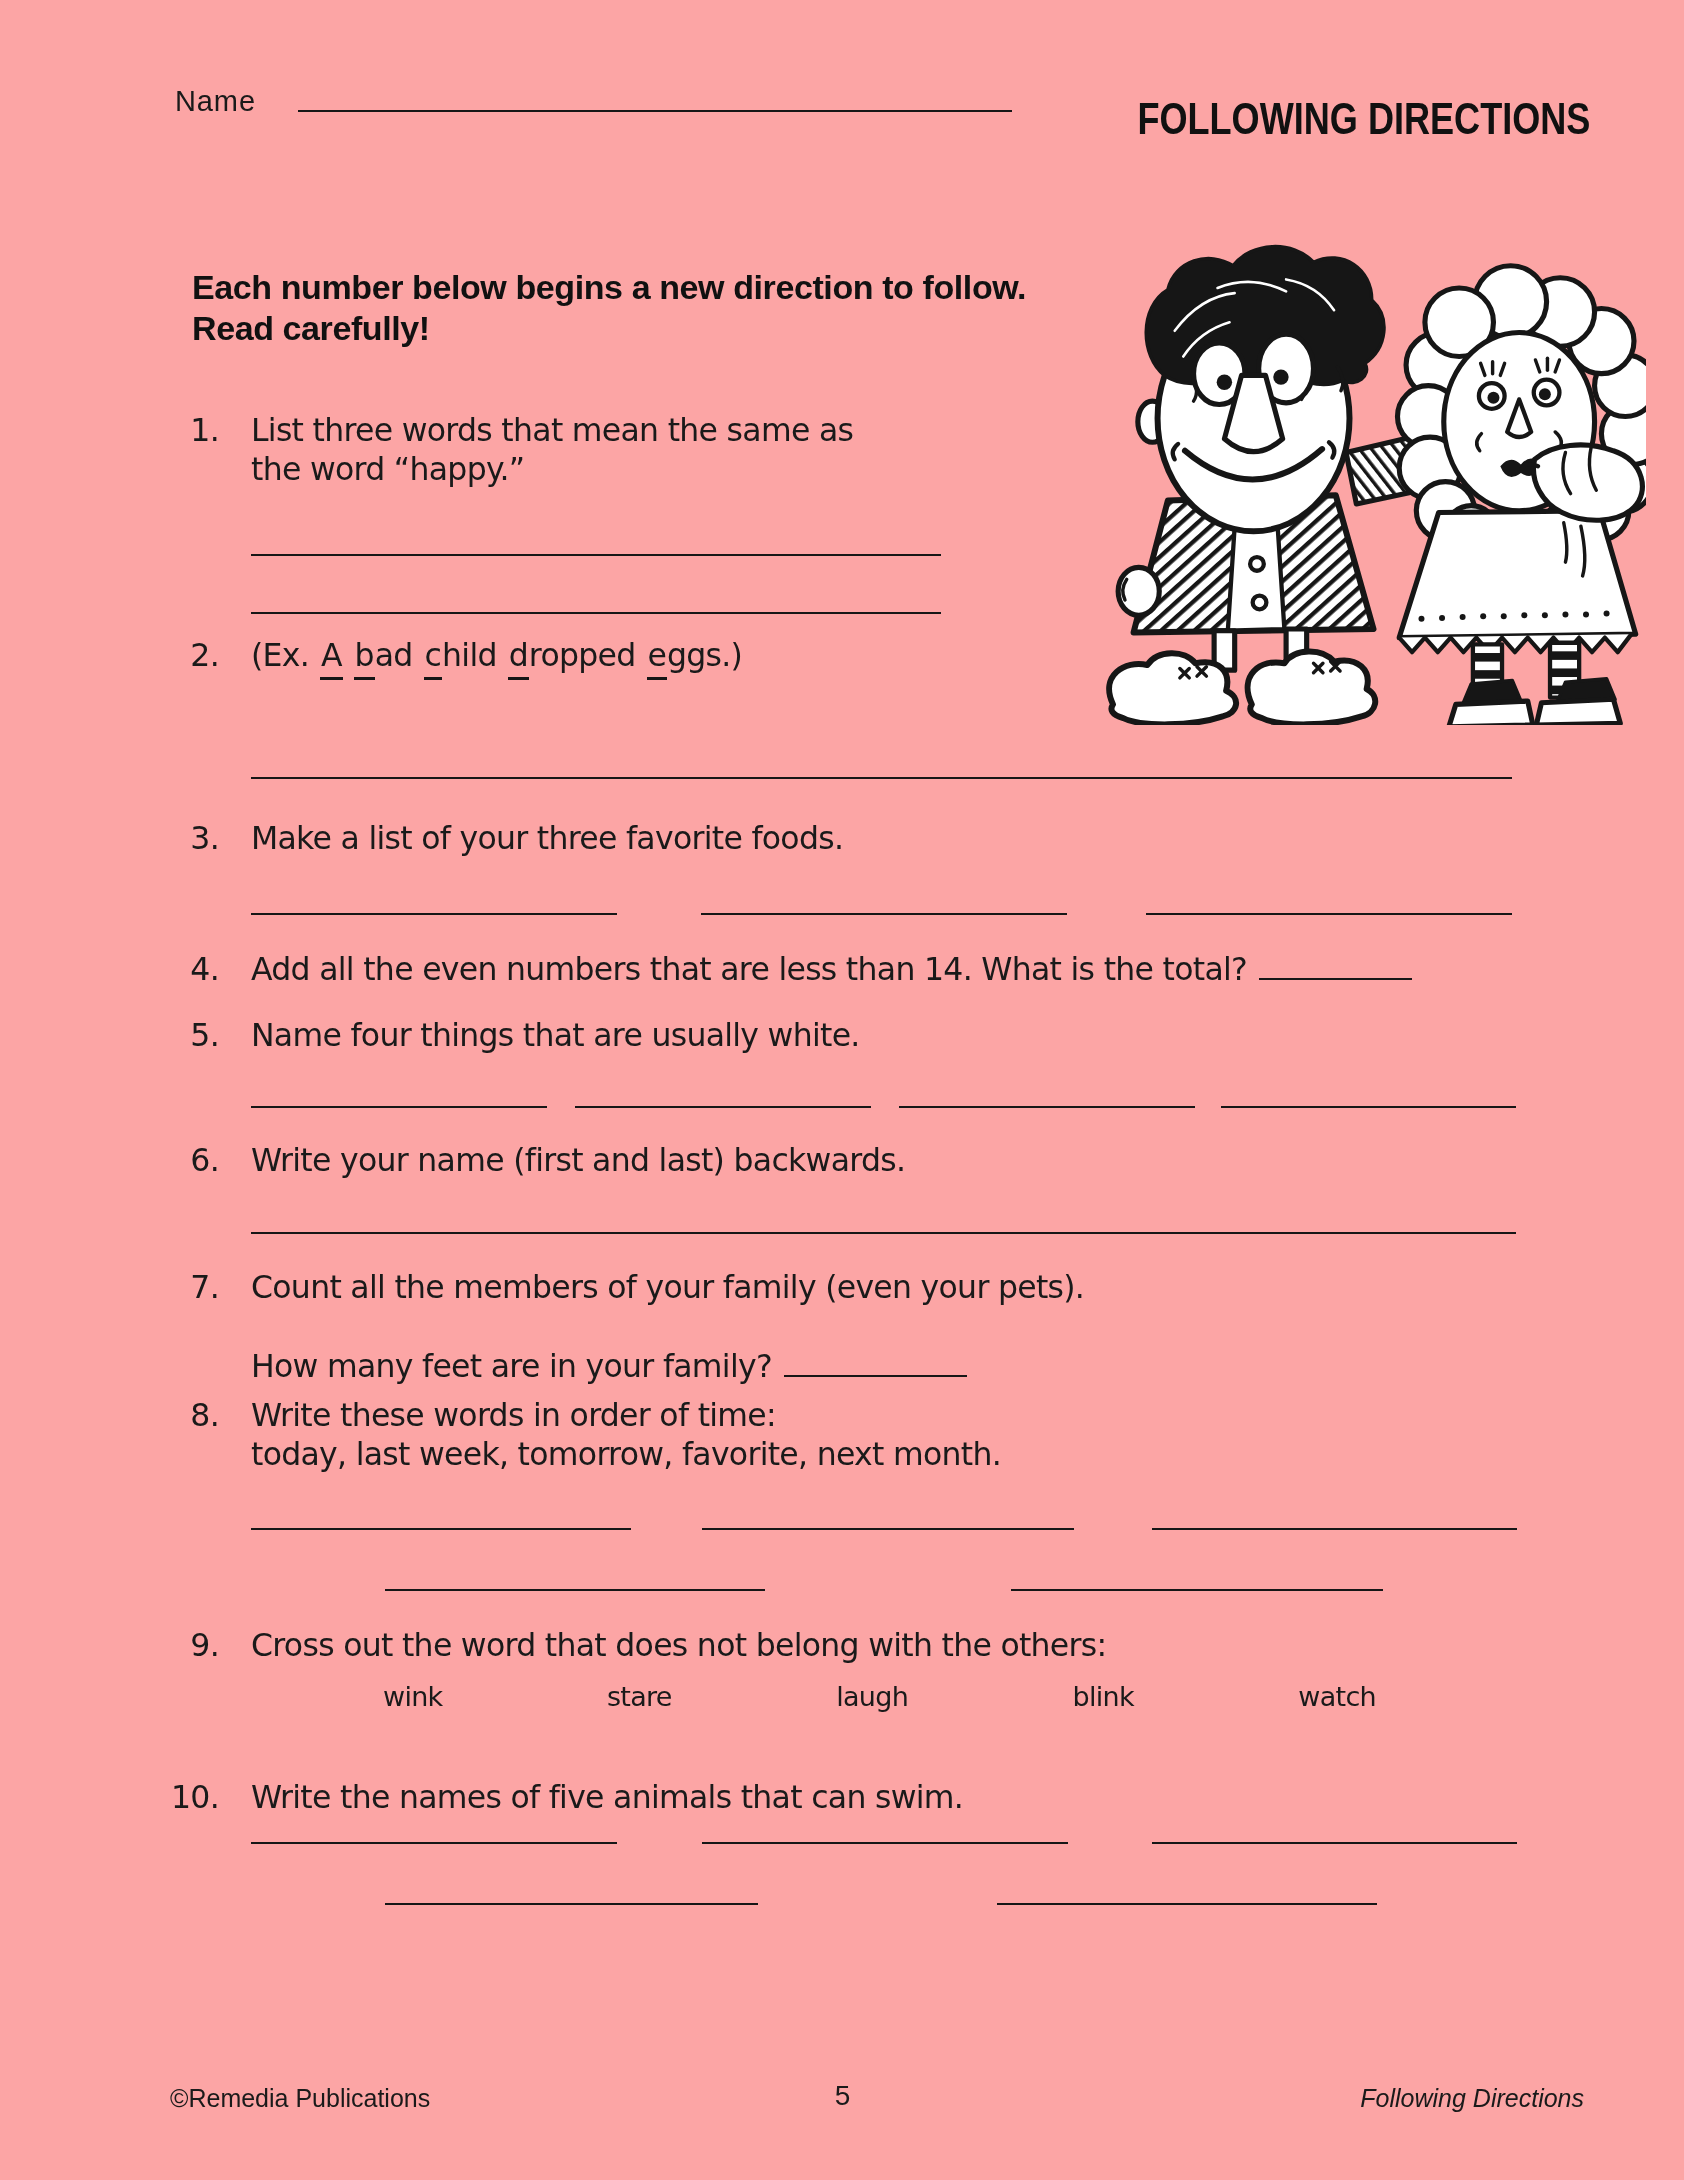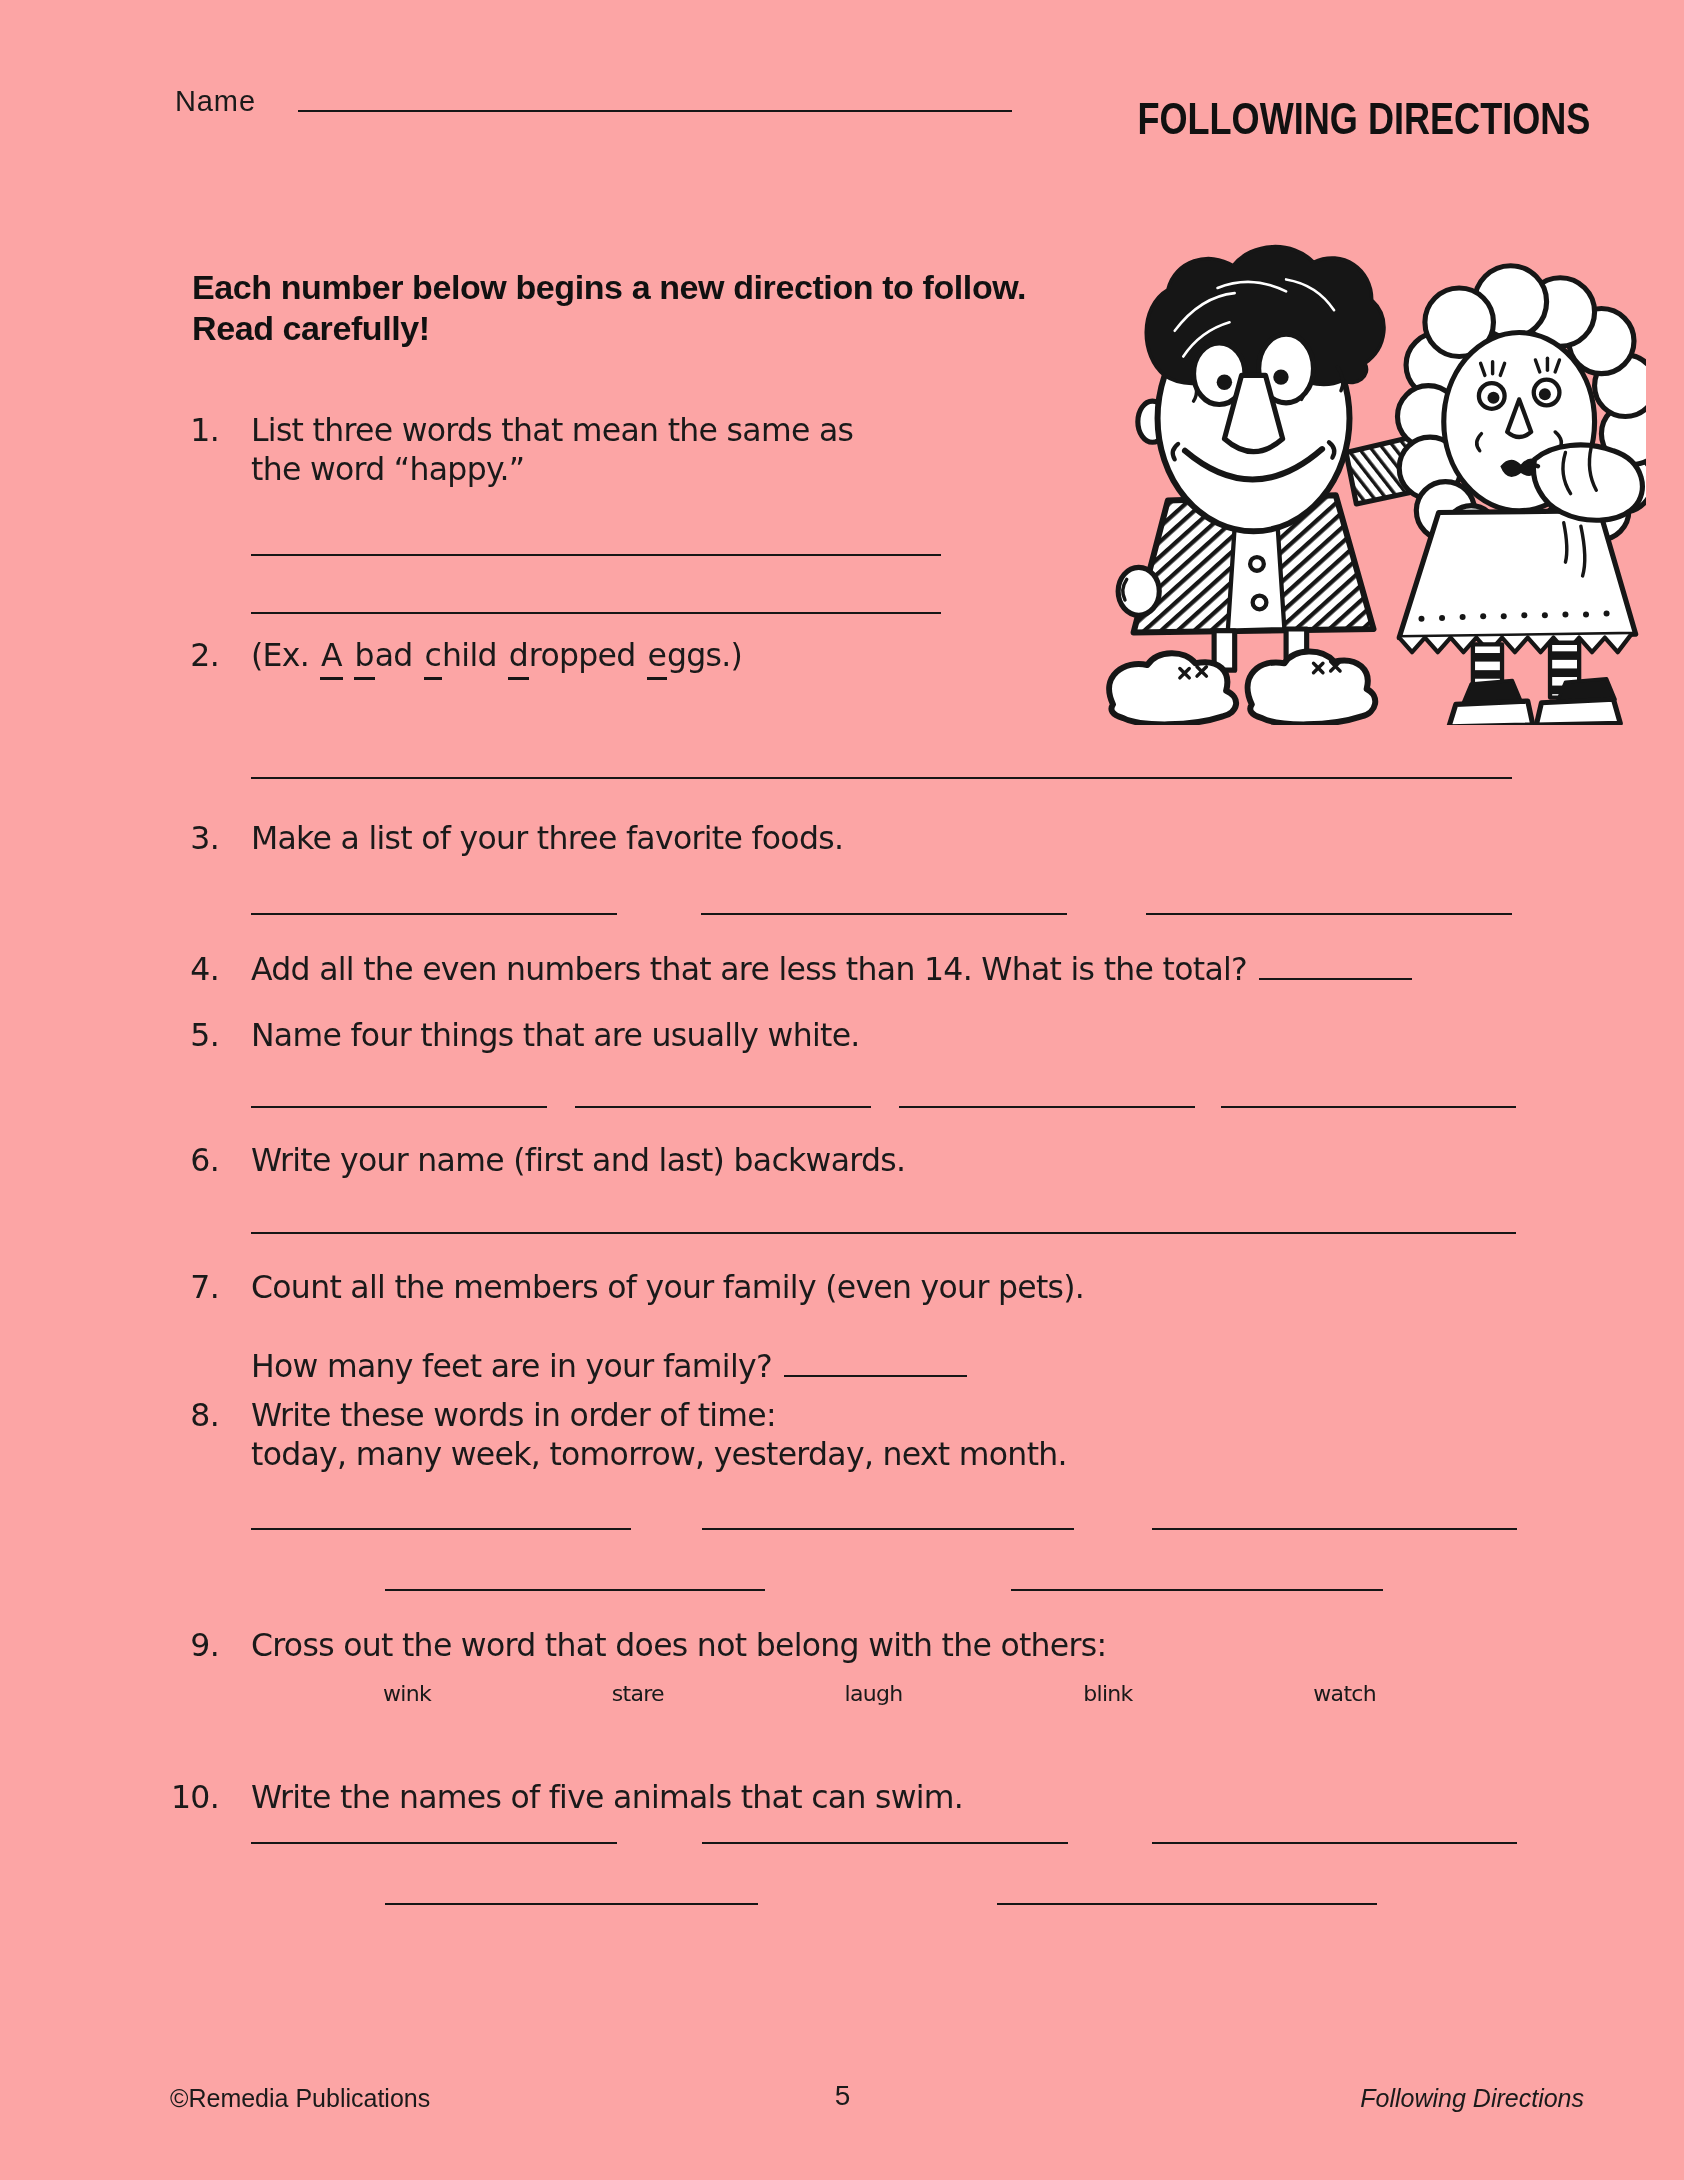--- a/index.html
+++ b/index.html
@@ -34,21 +34,21 @@
   .item .num{position:absolute;left:0;top:0;width:66px;text-align:right;}
   .item .text{margin-left:98px;white-space:nowrap;}
   .item .l2gap{margin-top:40px;}
   .uf{display:inline-block;border-bottom:3.4px solid #161616;padding:0 0.9px 1.7px 0.9px;}
   .exw{margin-left:11px;}
   .iline{display:inline-block;border-bottom:2.6px solid #161616;height:25.6px;vertical-align:baseline;margin-left:12px;}
   .wline{position:absolute;border-bottom:2.6px solid #161616;height:0;}
   .choices{
     position:absolute;left:383px;top:1681px;width:993px;
     display:flex;justify-content:space-between;
-    font-size:22px;letter-spacing:-0.7px;
+    font-size:27px;letter-spacing:-0.7px;
   }
   
   .footer-left{left:170px;top:2084px;font-family:"Liberation Sans",sans-serif;font-size:25px;}
   .footer-center{left:0;top:2080px;width:1685px;text-align:center;font-family:"Liberation Sans",sans-serif;font-size:28px;}
   .footer-right{right:101px;top:2084px;font-family:"Liberation Sans",sans-serif;font-style:italic;font-size:25px;}
   
   .illo{left:1089px;top:228px;width:557px;height:497px;}
 </style>
 </head>
 <body>
@@ -265,21 +265,21 @@
     <div class="text">
       <div>Count all the members of your family (even your pets).</div>
       <div class="l2gap"><span>How many feet are in your family?</span><span class="iline" style="width:183px"></span></div>
     </div>
   </div>
 
   <div class="item" style="top:1396px">
     <span class="num">8.</span>
     <div class="text">
       <div>Write these words in order of time:</div>
-      <div>today, many week, tomorrow, yesterday, next month.</div>
+      <div>today, last week, tomorrow, favorite, next month.</div>
     </div>
   </div>
   <div class="wline" style="left:251px;top:1528px;width:380px"></div>
   <div class="wline" style="left:702px;top:1528px;width:372px"></div>
   <div class="wline" style="left:1152px;top:1528px;width:365px"></div>
   <div class="wline" style="left:385px;top:1589px;width:380px"></div>
   <div class="wline" style="left:1011px;top:1589px;width:372px"></div>
 
   <div class="item" style="top:1626px">
     <span class="num">9.</span>

